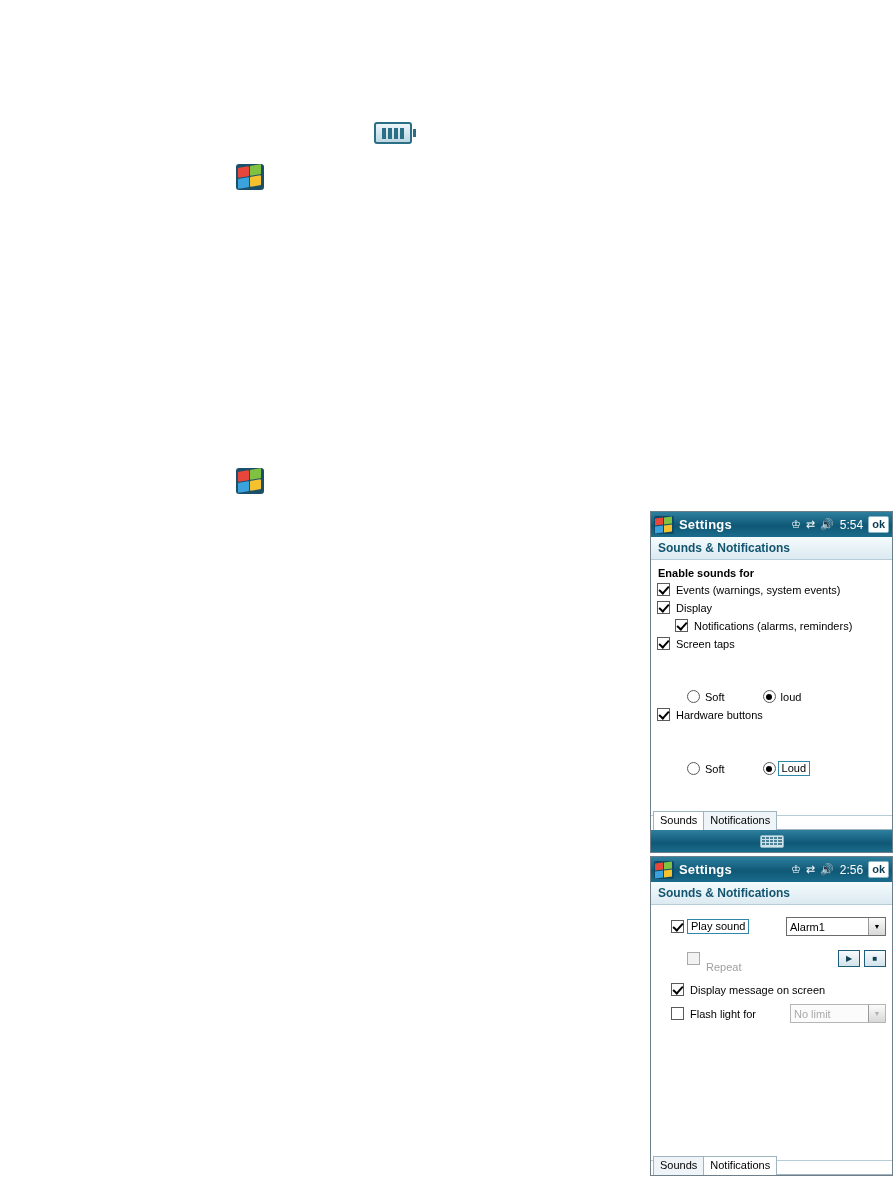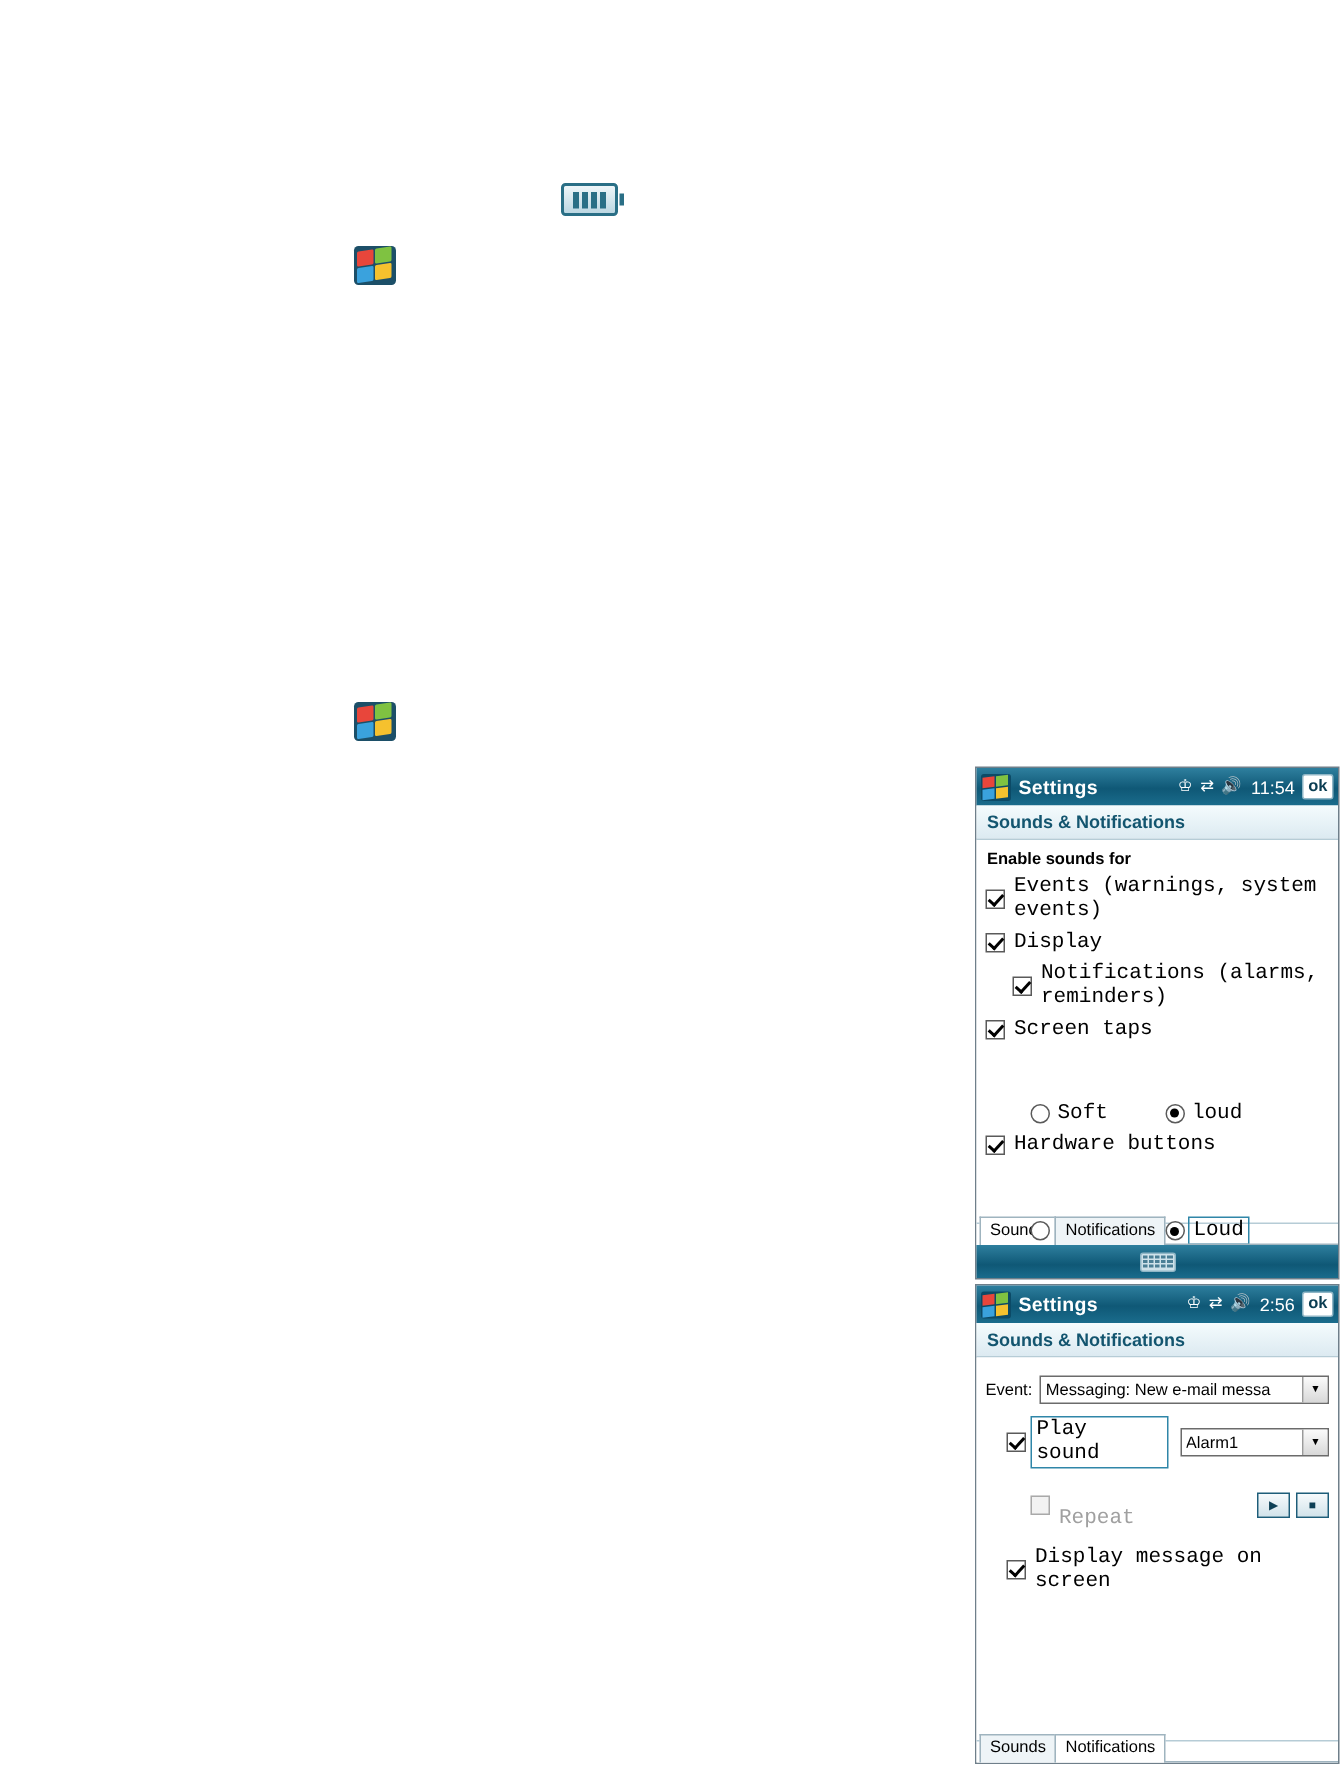--- a/index.html
+++ b/index.html
@@ -214,21 +214,21 @@
     content: "";
     position: absolute;
     left: 2.5px;
     top: 2.5px;
     width: 6px;
     height: 6px;
     border-radius: 50%;
     background: #000;
   }
 
-  .lbl { font-size: 14px; font-family: Liberation Mono, monospace; }
+  .lbl { font-size: 11px; }
   .lbl.dim { color: #a0a0a0; margin-top: 17px; }
 
   .focusbox {
     border: 1px solid #2f86a8;
     padding: 0 3px 1px 3px;
     margin-left: -3px;
   }
 
   .radio-pair { display: flex; align-items: center; gap: 0; margin-top: 40px; }
   .radio-pair .second { margin-left: 38px; display: flex; align-items: center; }
@@ -371,21 +371,21 @@
       <span class="q1"></span>
         <span class="q2"></span>
         <span class="q3"></span>
         <span class="q4"></span>
     </div>
     <div class="title-text">Settings</div>
     <div class="tray">
       <span class="ic">♔</span>
       <span class="ic">⇄</span>
       <span class="ic">🔊</span>
-      <span class="clock">11:54</span>
+      <span class="clock">5:54</span>
     </div>
     <button class="okbtn">ok</button>
   </div>
 
   <div class="subheader">Sounds &amp; Notifications</div>
 
   <div class="screen-body" style="height:255px;">
     <div class="bold-label">Enable sounds for</div>
 
     <div class="row">
@@ -475,27 +475,20 @@
       <span class="ic">🔊</span>
       <span class="clock">2:56</span>
     </div>
     <button class="okbtn">ok</button>
   </div>
 
   <div class="subheader">Sounds &amp; Notifications</div>
 
   <div class="screen-body" style="height:255px; padding-top:12px;">
 
-    <div class="field-row">
-      <span class="field-label">Event:</span>
-      <div class="combo" style="flex:1 1 auto;">
-        <span class="cval">Messaging: New e-mail messa</span>
-        <span class="arrow">▼</span>
-      </div>
-    </div>
 
     <div class="field-row" style="padding-left:14px;">
       <span class="chk checked"></span>
       <span class="lbl focusbox" style="margin-right:8px;">Play sound</span>
       <div class="combo" style="width:100px; margin-left:auto;">
         <span class="cval">Alarm1</span>
         <span class="arrow">▼</span>
       </div>
     </div>
 
@@ -506,20 +499,28 @@
         <div class="mbtn">▶</div>
         <div class="mbtn">■</div>
       </div>
     </div>
 
     <div class="field-row" style="padding-left:14px; margin-top:10px;">
       <span class="chk checked"></span>
       <span class="lbl">Display message on screen</span>
     </div>
 
+    <div class="field-row" style="padding-left:14px;">
+      <span class="chk"></span>
+      <span class="lbl">Flash light for</span>
+      <div class="combo disabled" style="width:96px; margin-left:auto;">
+        <span class="cval">No limit</span>
+        <span class="arrow">▼</span>
+      </div>
+    </div>
   </div>
 
   <div class="tabs">
     <div class="tab">Sounds</div>
     <div class="tab active">Notifications</div>
     <div class="tab-filler"></div>
   </div>
 
 </div>
 

